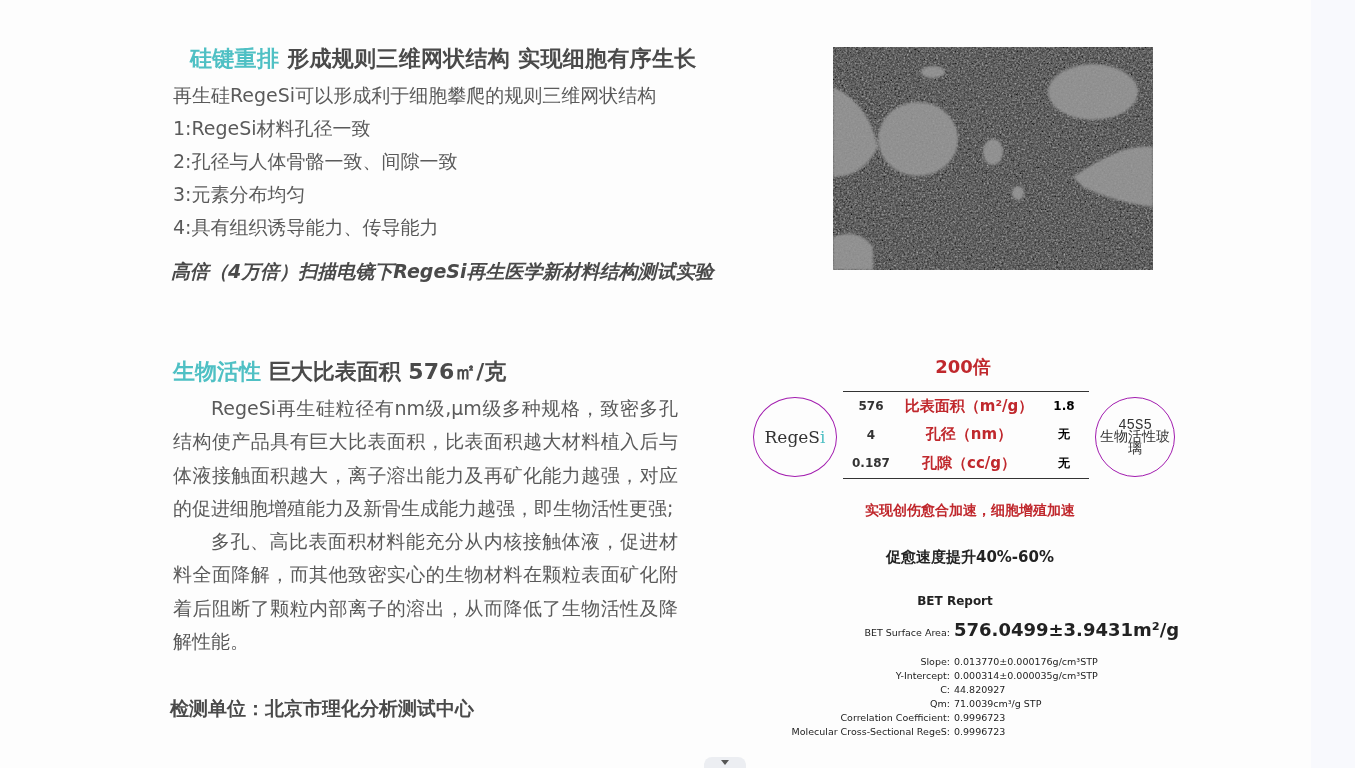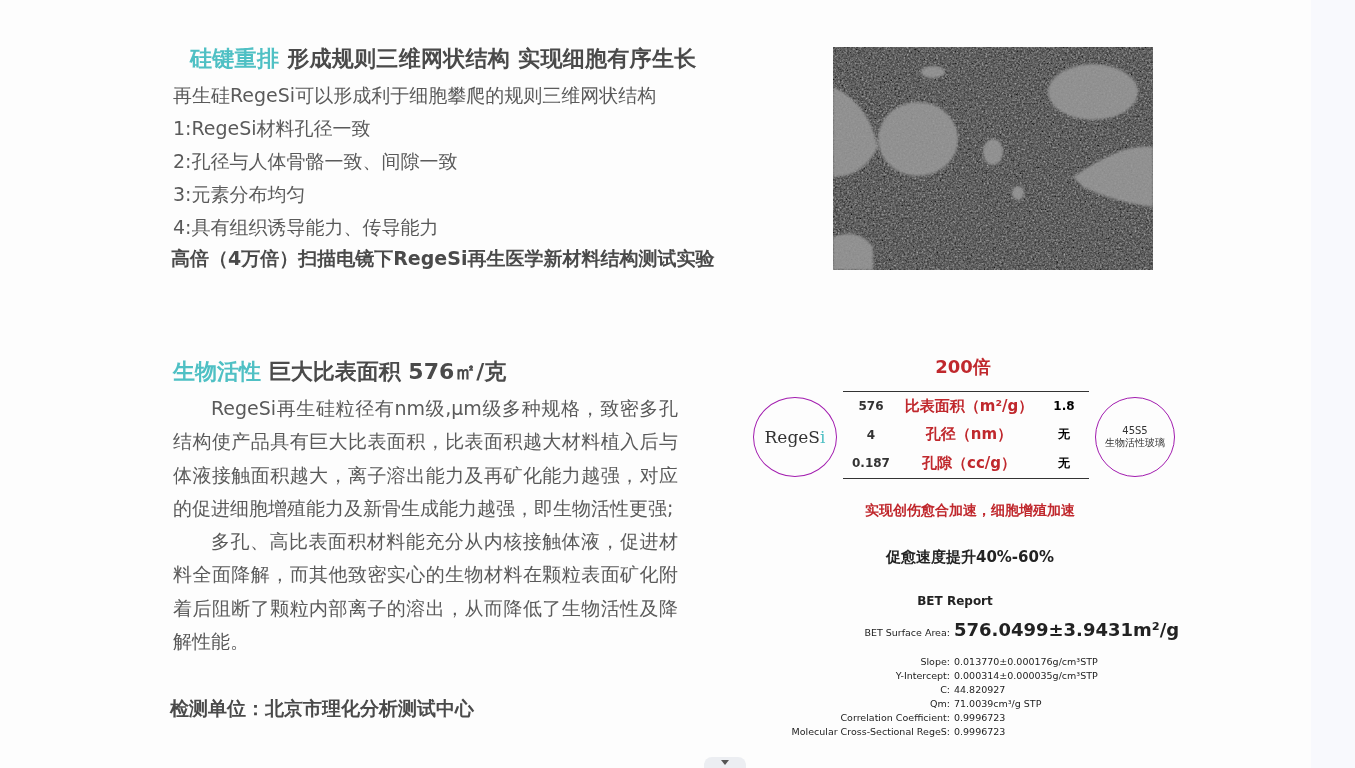--- a/index.html
+++ b/index.html
@@ -5,35 +5,35 @@
     * { box-sizing: border-box; margin: 0; padding: 0; }
     html, body { width: 1355px; height: 768px; overflow: hidden; background: #fdfdfd; }
     body { font-family: "DejaVu Sans", "Liberation Sans", sans-serif; color: #555; position: relative; }
     .right-strip { position: absolute; left: 1311px; top: 0; width: 44px; height: 768px; background: #f8f9fd; }
 
     
     .s1-title { position: absolute; left: 190px; top: 44px; font-size: 22px; font-weight: bold; color: #4a4a4a; white-space: nowrap; letter-spacing: 0.3px; }
     .teal { color: #4fc0c4; }
     .s1-lines { position: absolute; left: 173px; top: 80px; }
     .s1-line { font-size: 19px; color: #5a5a5a; height: 33px; line-height: 30px; white-space: nowrap; }
-    .s1-caption { position: absolute; left: 171px; top: 246px; font-size: 19px; font-weight: bold; color: #4a4a4a; white-space: nowrap; }
+    .s1-caption { position: absolute; left: 171px; top: 259px; font-size: 19px; font-weight: bold; color: #4a4a4a; white-space: nowrap; font-style: italic; }
     .sem-image { position: absolute; left: 833px; top: 47px; width: 320px; height: 223px; overflow: hidden; background: #2e2e2e; }
 
     
     .s2-title { position: absolute; left: 173px; top: 357px; font-size: 22px; font-weight: bold; color: #4a4a4a; white-space: nowrap; }
     .s2-body { position: absolute; left: 173px; top: 392px; width: 505px; font-size: 19px; color: #5a5a5a; line-height: 33.3px; text-align: justify; }
     .s2-body p { text-indent: 2em; }
     .s2-source { position: absolute; left: 170px; top: 696px; font-size: 19px; font-weight: bold; color: #4a4a4a; white-space: nowrap; }
 
     
     .fold-label { position: absolute; left: 903px; top: 355px; width: 120px; text-align: center; font-size: 18px; font-weight: bold; color: #c0282d; }
     .circle { position: absolute; border: 1px solid #a21caf; border-radius: 50%; display: flex; align-items: center; justify-content: center; text-align: center; }
     .circle-regesi { left: 753px; top: 397px; width: 84px; height: 80px; font-family: "DejaVu Serif", "Liberation Serif", serif; font-size: 17px; color: #333; }
     .circle-regesi .dot { color: #4fc0c4; }
-    .circle-4555 { left: 1095px; top: 397px; width: 80px; height: 80px; font-size: 10px; line-height: 12px; color: #333; }
+    .circle-4555 { left: 1095px; top: 397px; width: 80px; height: 80px; font-size: 14px; line-height: 12px; color: #333; font-family: Liberation Mono, monospace; }
     .cmp-table { position: absolute; left: 843px; top: 391px; width: 246px; border-top: 1.5px solid #333; border-bottom: 1.5px solid #333; }
     .cmp-row { display: flex; height: 28.5px; align-items: center; }
     .cmp-row .left { width: 56px; text-align: center; font-size: 12px; font-weight: bold; color: #333; }
     .cmp-row .mid { flex: 1; text-align: center; font-size: 15px; font-weight: bold; color: #c0282d; white-space: nowrap; }
     .cmp-row .right { width: 50px; text-align: center; font-size: 12px; font-weight: bold; color: #000000; }
     .red-claim { position: absolute; left: 780px; top: 502px; width: 380px; text-align: center; font-size: 14px; font-weight: bold; color: #c0282d; }
     .speed-claim { position: absolute; left: 780px; top: 548px; width: 380px; text-align: center; font-size: 15px; font-weight: bold; color: #222; }
 
     
     .bet-title { position: absolute; left: 900px; top: 594px; width: 110px; text-align: center; font-size: 12px; font-weight: bold; color: #222; }

